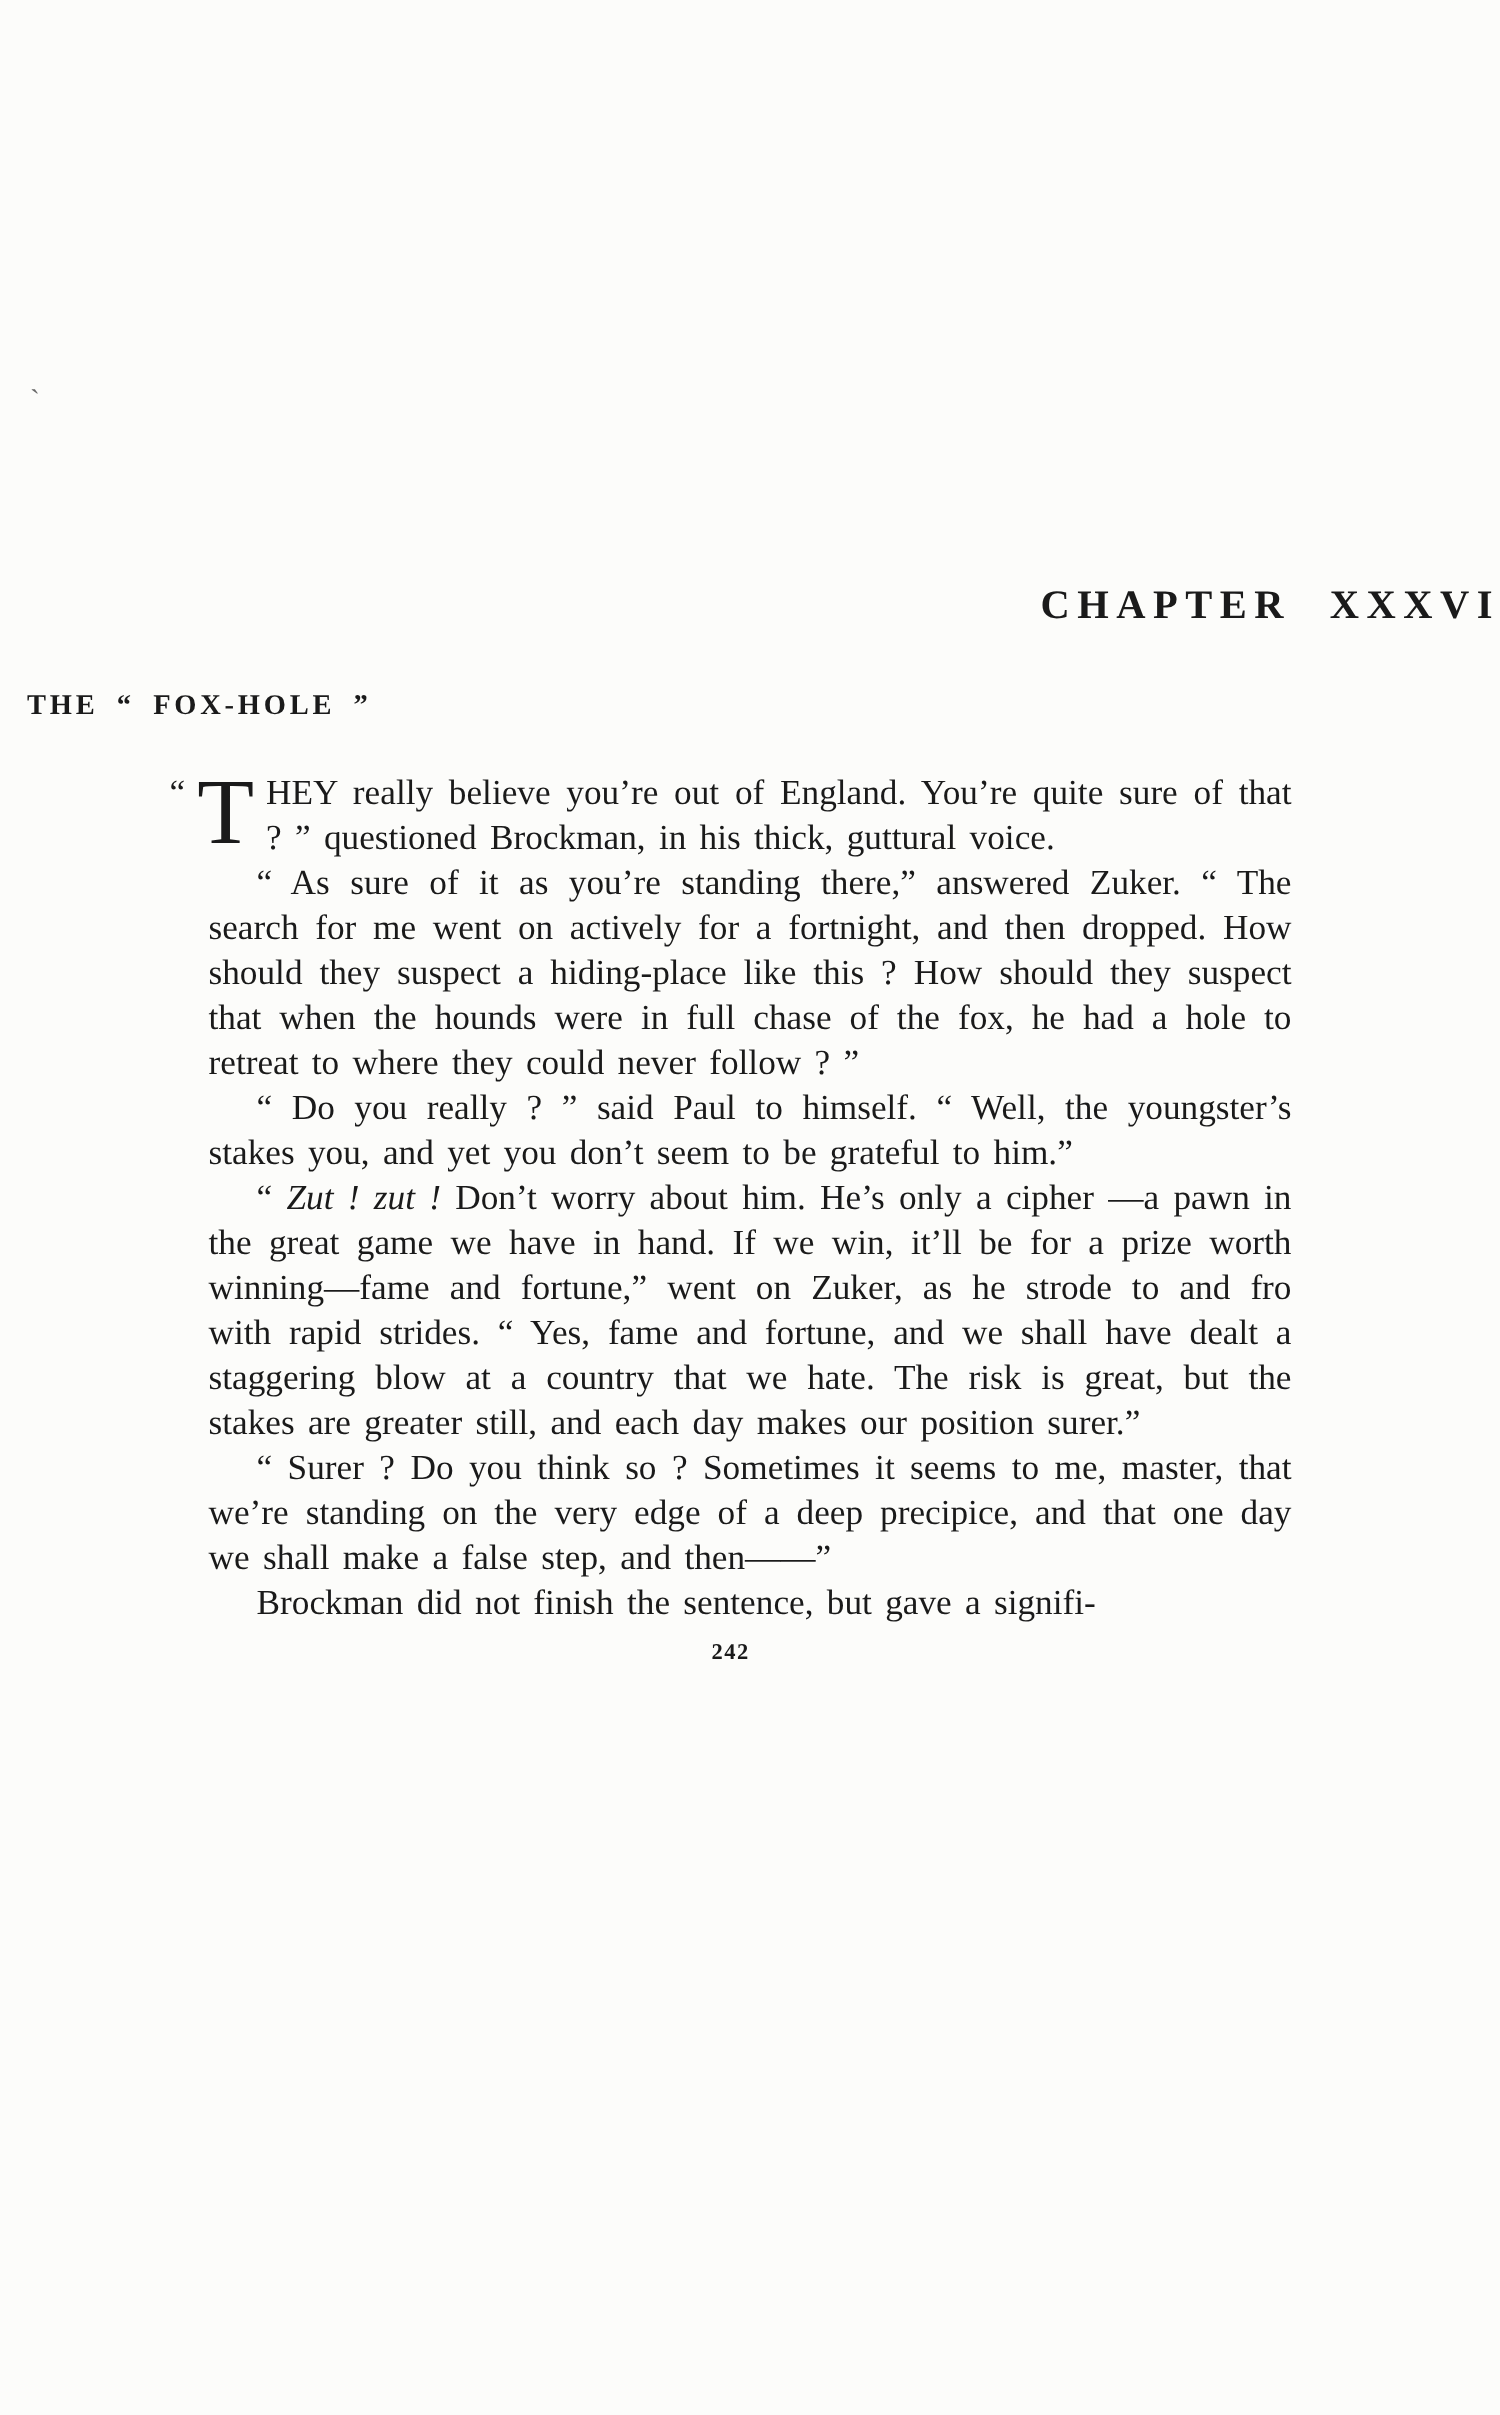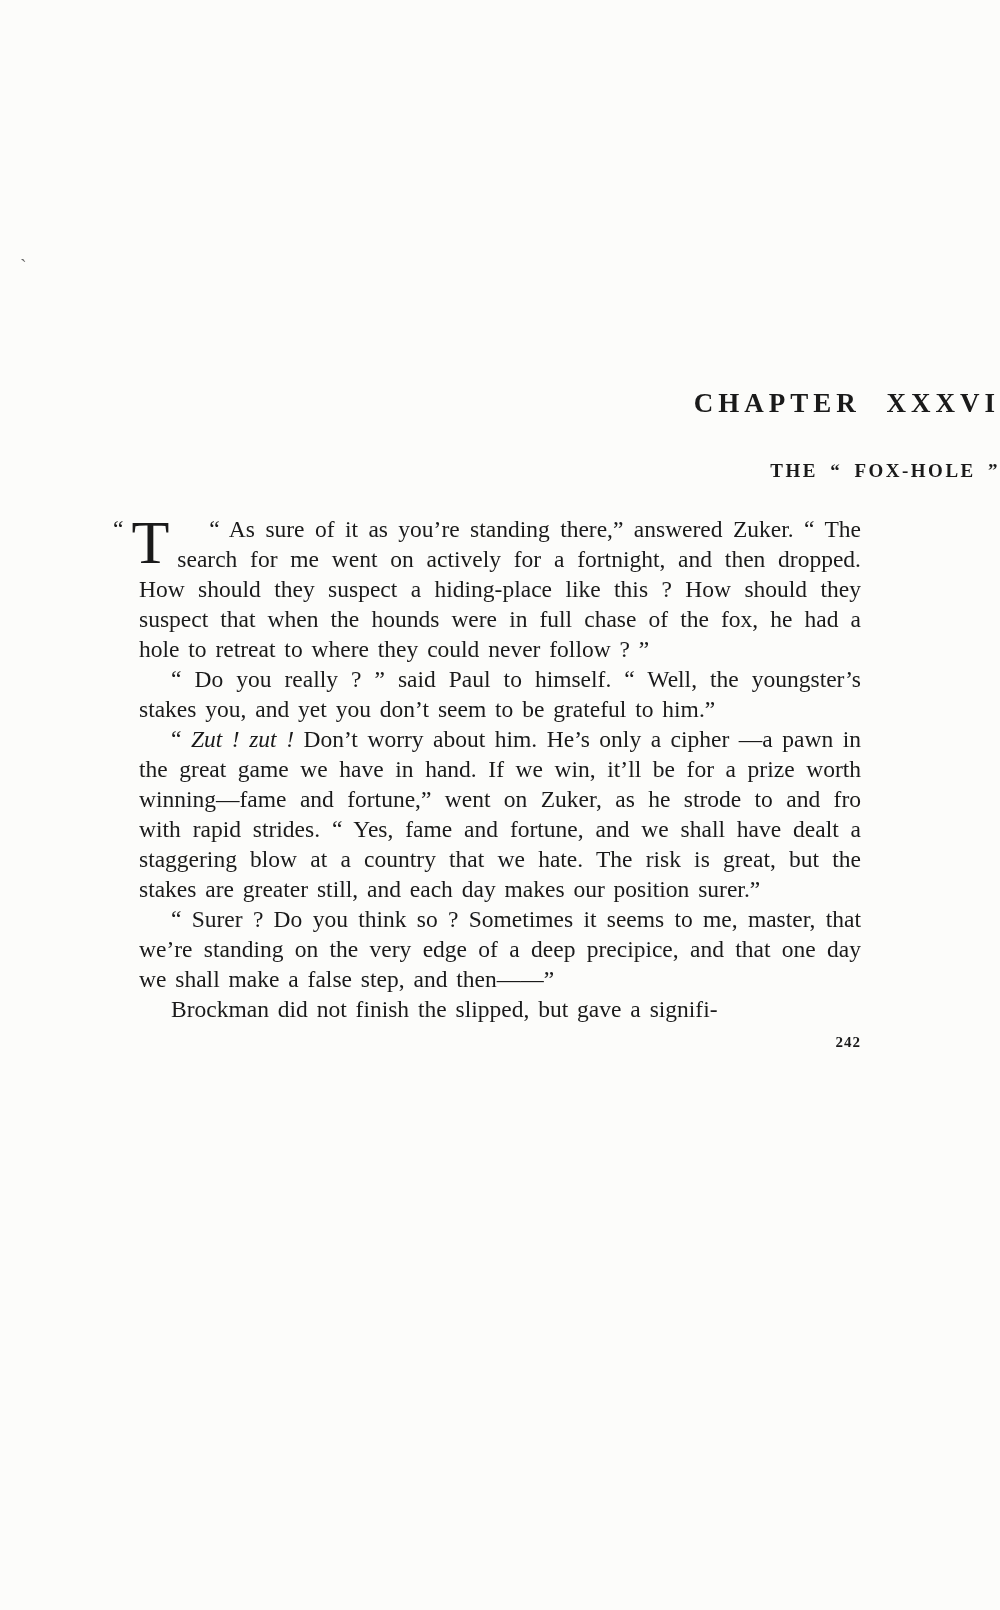--- a/index.html
+++ b/index.html
@@ -29,21 +29,21 @@
     margin: 0;
     padding-top: 388px;
     text-align: right;
     font-size: 27px;
     font-weight: bold;
     letter-spacing: 5px;
     word-spacing: 14px;
   }
   .section-title {
     margin: 41px 0 0 18px;
-    text-align: right;
+    text-align: left;
     font-size: 19px;
     font-weight: bold;
     letter-spacing: 2.5px;
     word-spacing: 5px;
   }
   .body-text {
     width: 748px;
     margin: 32px 0 0 113px;
     font-size: 23.5px;
     line-height: 30px;
@@ -71,46 +71,47 @@
     font-size: 62px;
     line-height: 50px;
     padding: 3px 8px 0 2px;
   }
   .italic-run {
     font-style: italic;
   }
   .page-number {
     width: 748px;
     margin: 10px 0 0 113px;
-    text-align: right;
+    text-align: center;
     font-size: 15px;
     font-weight: bold;
     letter-spacing: 1px;
   }
 </style>
 </head>
 <body>
 
 <div class="page">
 
   <span class="artifact">`</span>
 
   <h1 class="chapter-title">CHAPTER XXXVI</h1>
 
   <h2 class="section-title">THE “ FOX-HOLE ”</h2>
 
   <div class="body-text">
     <p class="first-para">
       <span class="open-quote">“</span>
       <span class="dropcap">T</span>
+      <span class="first-rest">HEY really believe you’re out of England.  You’re quite sure of that ? ” questioned Brockman, in his thick, guttural voice.</span>
     </p>
     <div id="paragraphs">
         <p><span>“ As sure of it as you’re standing there,” answered Zuker. “ The search for me went on actively for a fortnight, and then dropped.  How should they suspect a hiding-place like this ?  How should they suspect that when the hounds were in full chase of the fox, he had a hole to retreat to where they could never follow ? ”</span></p>
         <p><span>“ Do you really ? ” said Paul to himself.  “ Well, the youngster’s stakes you, and yet you don’t seem to be grateful to him.”</span></p>
         <p><span>“ </span><span class="italic-run">Zut ! zut !</span><span>  Don’t worry about him.  He’s only a cipher —a pawn in the great game we have in hand.  If we win, it’ll be for a prize worth winning—fame and fortune,” went on Zuker, as he strode to and fro with rapid strides. “ Yes, fame and fortune, and we shall have dealt a staggering blow at a country that we hate.  The risk is great, but the stakes are greater still, and each day makes our position surer.”</span></p>
         <p><span>“ Surer ?  Do you think so ?  Sometimes it seems to me, master, that we’re standing on the very edge of a deep precipice, and that one day we shall make a false step, and then——”</span></p>
-        <p><span>Brockman did not finish the slipped, but gave a signifi-</span></p>
+        <p><span>Brockman did not finish the sentence, but gave a signifi-</span></p>
       </div>
   </div>
 
   <div class="page-number">242</div>
 
 </div>
 
 </body></html>

